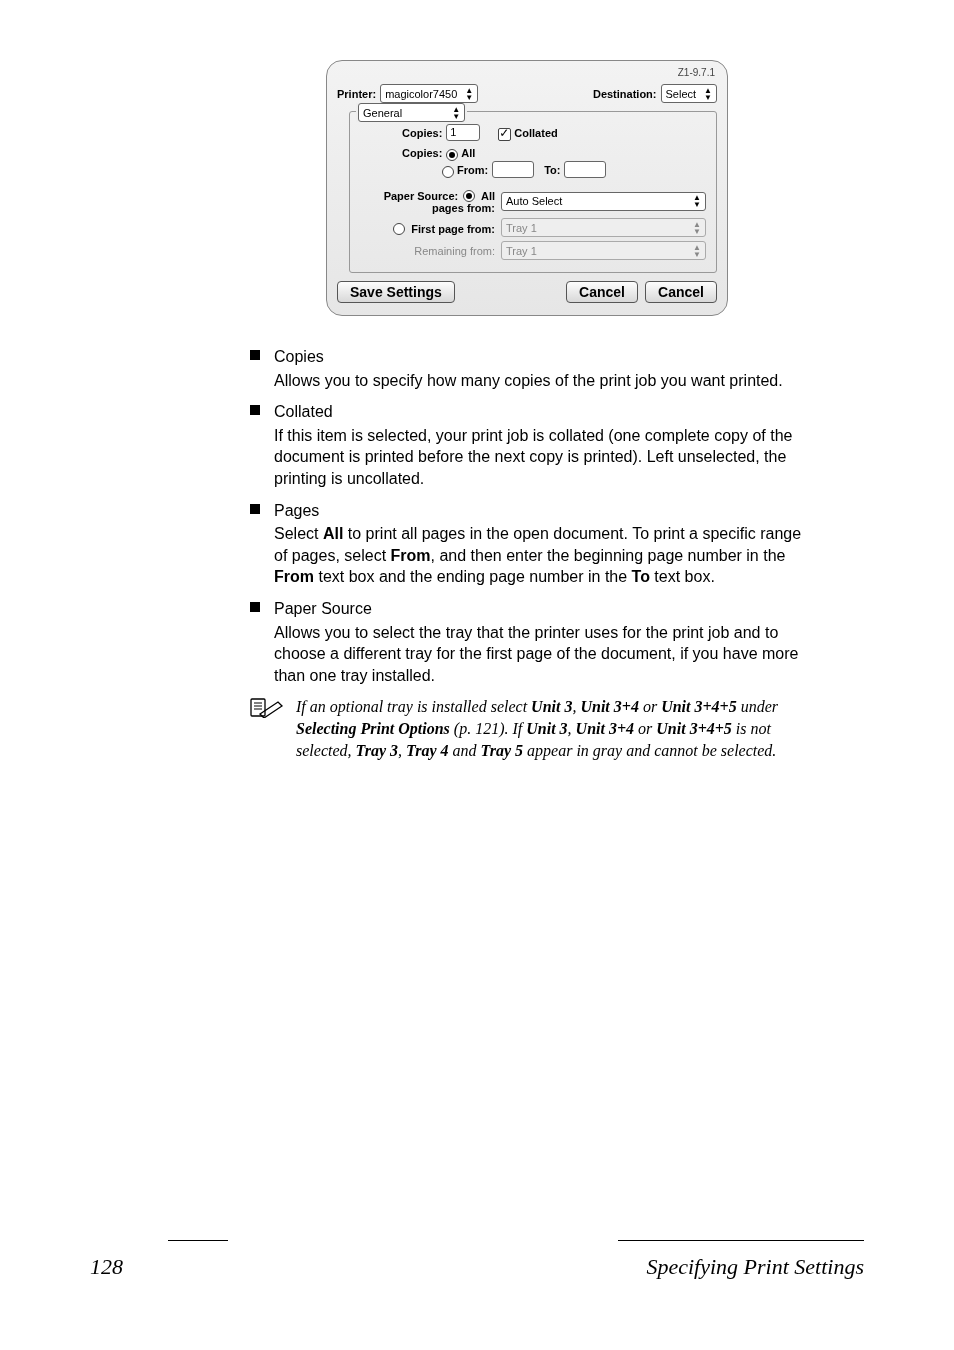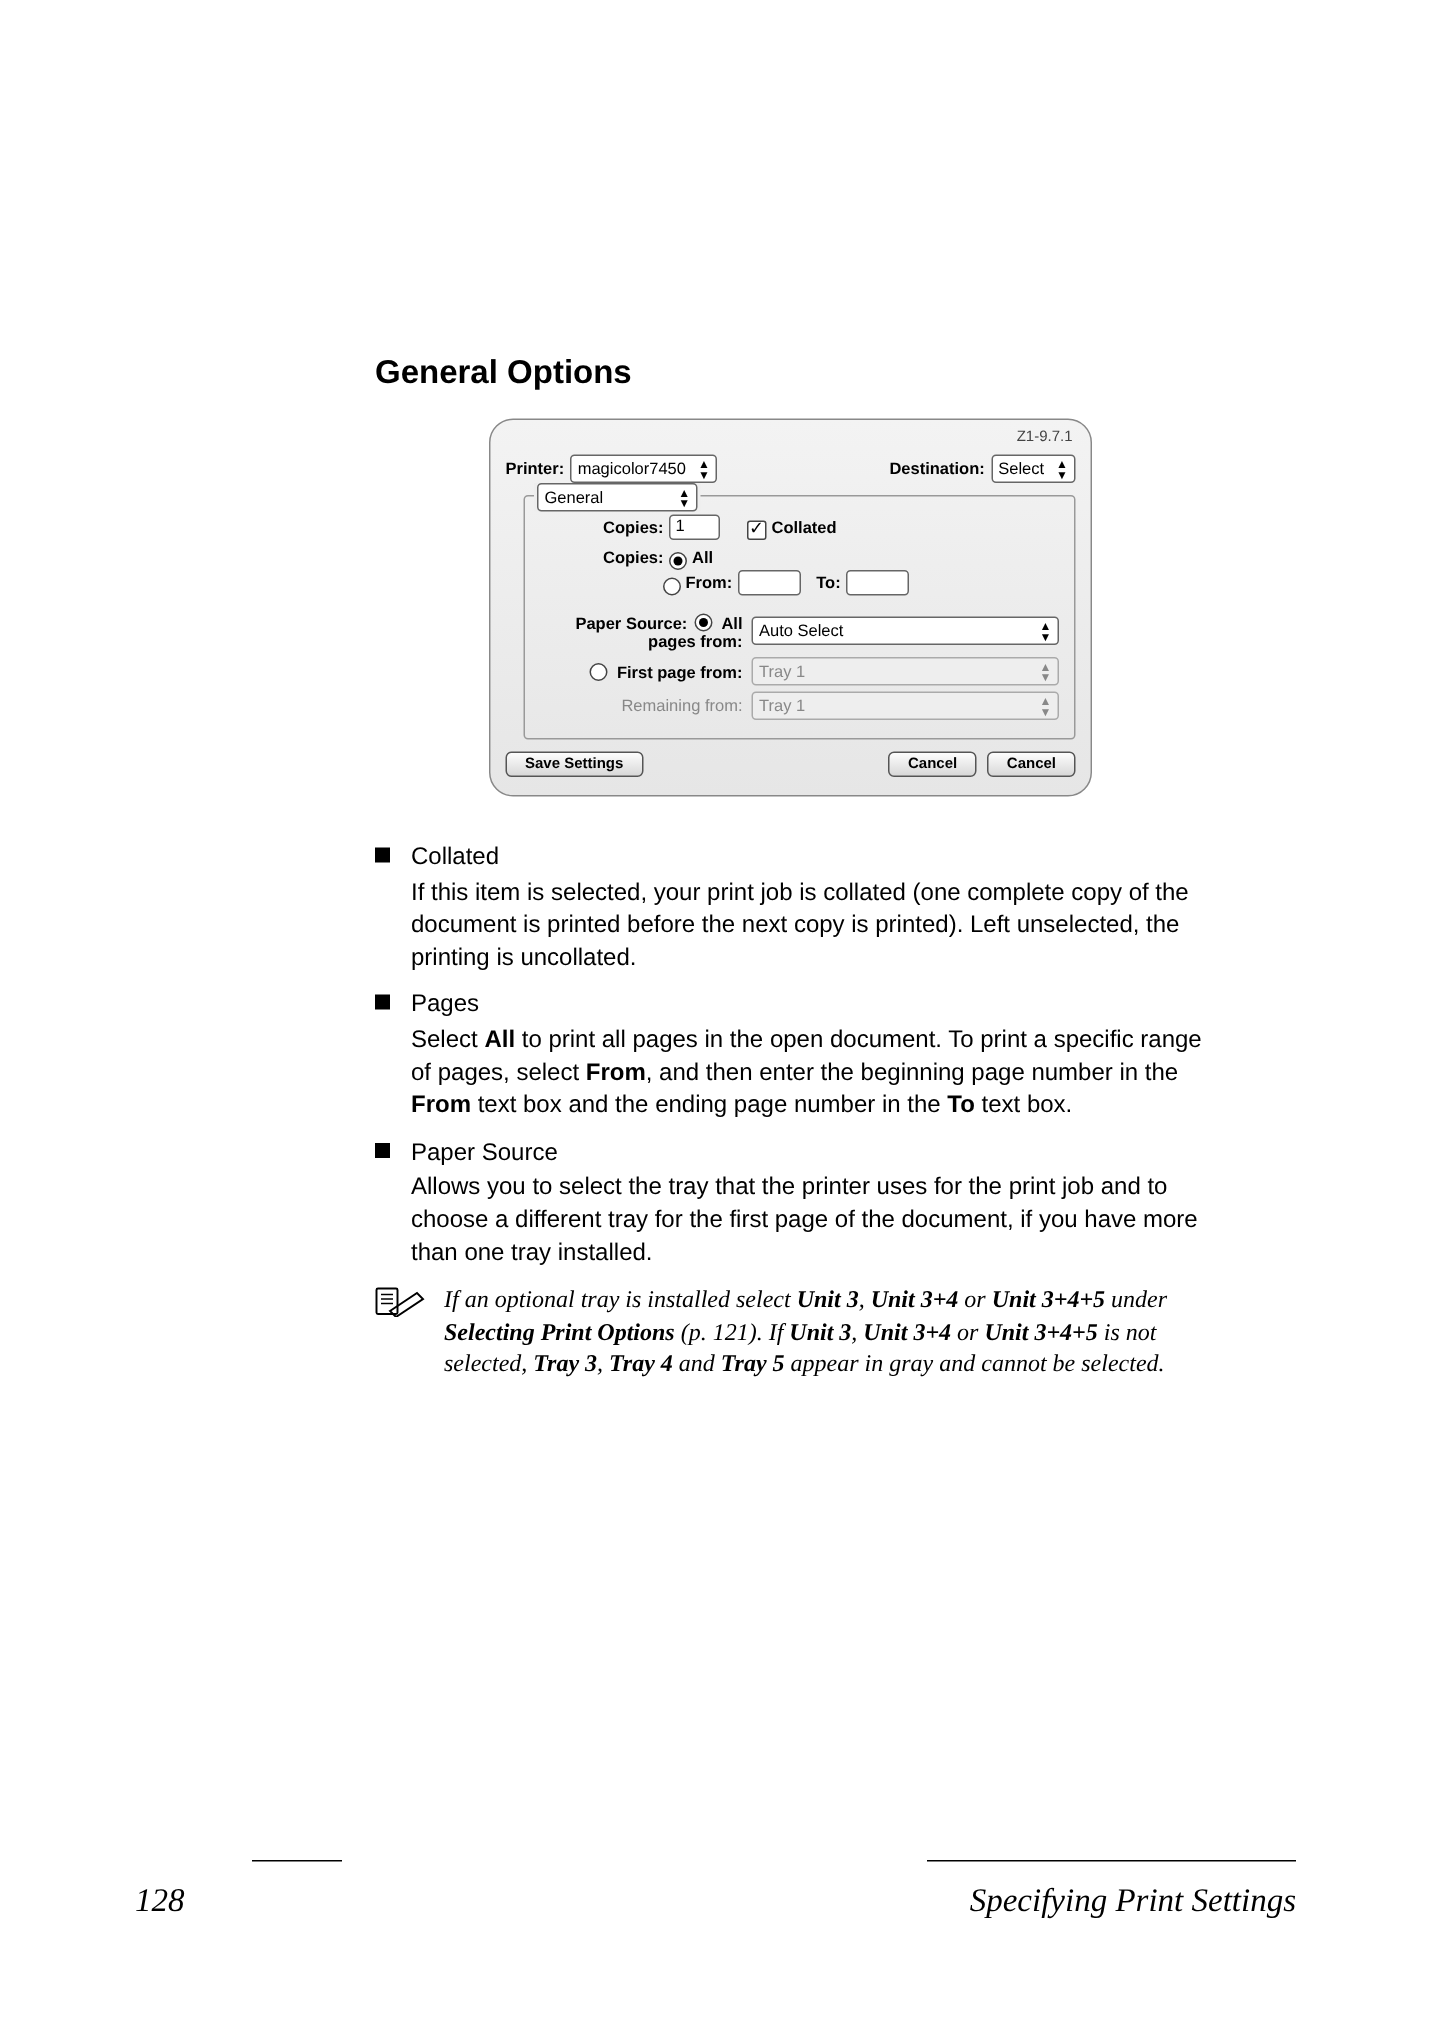--- a/index.html
+++ b/index.html
@@ -20,21 +20,21 @@
   .chk.on::after{content:"✓";position:absolute;top:-3px;left:0;font-size:12px}
   .rad{display:inline-block;width:10px;height:10px;border:1px solid #444;border-radius:50%;margin-right:3px;position:relative;top:2px;background:#fff}
   .rad.on::after{content:"";position:absolute;top:2px;left:2px;width:6px;height:6px;border-radius:50%;background:#000}
   .fieldset{border:1px solid #999;border-radius:3px;margin:8px 0 4px 12px;padding:6px 10px 8px 10px;position:relative}
   .fieldset .legend{position:absolute;top:-9px;left:6px;background:linear-gradient(#eee,#eee);padding:0 2px}
   .fieldset .legend .sel{background:#fff}
   .indent{margin-left:42px}
   .src-row{display:flex;align-items:center;margin:4px 0}
   .src-lbl{width:135px;text-align:right;padding-right:6px;font-weight:bold}
   .src-lbl.dim{color:#888;font-weight:normal}
-  .btn{display:inline-block;border:1px solid #555;border-radius:4px;background:linear-gradient(#fdfdfd,#d8d8d8);padding:2px 12px;font-size:10px;font-weight:bold}
+  .btn{display:inline-block;border:1px solid #555;border-radius:4px;background:linear-gradient(#fdfdfd,#d8d8d8);padding:2px 12px;font-size:14px;font-weight:bold}
   .actions{display:flex;justify-content:space-between;align-items:center;margin-top:8px}
 
   
   .bullets{font-size:16px;line-height:1.35;margin-top:20px}
   .bullets .item{position:relative;padding-left:24px;margin-bottom:10px}
   .bullets .sq{position:absolute;left:0;top:4px;width:10px;height:10px;background:#000}
   .bullets .title{display:block;margin-bottom:2px}
   .bullets .body{padding-left:0}
   .note{position:relative;padding-left:46px;font-style:italic;font-family:Georgia,serif;font-size:16px;line-height:1.35;margin-top:4px}
   .note-icon{position:absolute;left:0;top:0}
@@ -44,21 +44,20 @@
   .rule-left{left:78px;width:60px}
   .rule-right{right:0;width:246px}
   b{}
   .bold{font-weight:bold;font-style:normal}
 </style>
 </head>
 <body>
 
 <div class="page">
   <div class="content">
-    <div class="h2">General Options</div>
 
     <div class="dialog">
       <div class="version">Z1-9.7.1</div>
 
       <div class="dlg-row">
         <span class="lbl">Printer:</span>
         <span class="sel">
           <span>magicolor7450</span>
           <span class="arrows">▲<br>▼</span>
         </span>
@@ -135,20 +134,25 @@
         <span>
           <span class="btn">Cancel</span>
           <span class="btn" style="margin-left:4px">Cancel</span>
         </span>
       </div>
     </div>
 
     <div class="bullets">
       <div class="item">
         <span class="sq"></span>
+        <span class="title">Copies</span>
+        <span class="body">Allows you to specify how many copies of the print job you want printed.</span>
+      </div>
+      <div class="item">
+        <span class="sq"></span>
         <span class="title">Collated</span>
         <span class="body">If this item is selected, your print job is collated (one complete copy of the document is printed before the next copy is printed). Left unselected, the printing is uncollated.</span>
       </div>
       <div class="item">
         <span class="sq"></span>
         <span class="title">Pages</span>
         <span class="body">
           <span>Select </span><span class="bold">All</span><span> to print all pages in the open document. To print a specific range of pages, select </span><span class="bold">From</span><span>, and then enter the beginning page number in the </span><span class="bold">From</span><span> text box and the ending page number in the </span><span class="bold">To</span><span> text box.</span>
         </span>
       </div>

